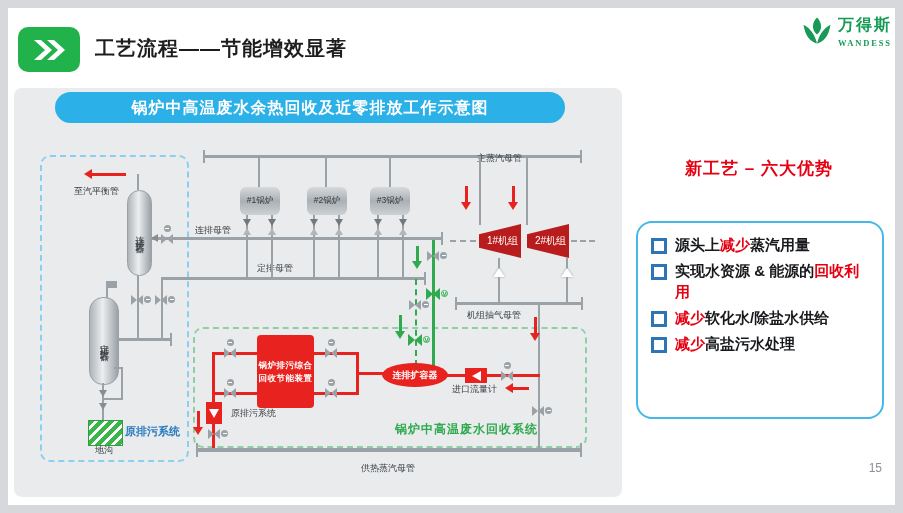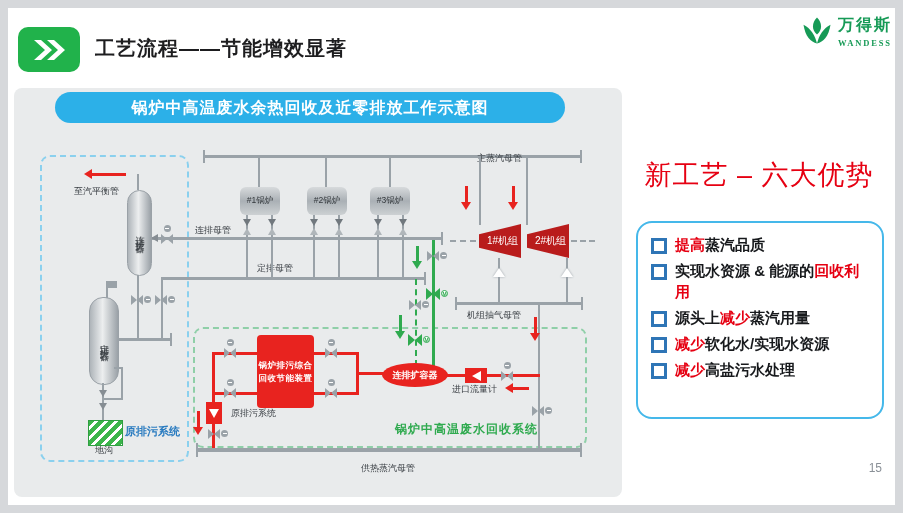--- a/index.html
+++ b/index.html
@@ -82,21 +82,21 @@
          background:repeating-linear-gradient(135deg,#3bb54a 0 4px,#ffffff 4px 7px);}
 
   .redbox{position:absolute;left:257px;top:335px;width:57px;height:73px;background:#e8231f;border-radius:4px;
           color:#fff;font-size:8.5px;font-weight:bold;display:flex;flex-direction:column;
           align-items:center;justify-content:center;line-height:1.45;letter-spacing:0.5px;}
   .mixer{position:absolute;left:382px;top:363px;width:66px;height:24px;background:#e8231f;border-radius:50%;
          color:#fff;font-size:9px;font-weight:bold;display:flex;align-items:center;justify-content:center;}
 
   
   .adv-title{position:absolute;left:628px;top:157px;width:262px;text-align:center;
-             font-size:27px;font-weight:normal;color:#e60012;letter-spacing:1px;}
+             font-size:17px;font-weight:bold;color:#e60012;letter-spacing:1px;}
   .adv-box{position:absolute;left:636px;top:221px;width:248px;height:198px;border:2px solid #45b8ea;
            border-radius:16px;box-sizing:border-box;padding:12px 8px 8px 13px;
            display:flex;flex-direction:column;gap:6px;background:#fff;}
   .adv-item{display:flex;gap:8px;font-size:15px;font-weight:bold;color:#17191c;line-height:1.35;}
   .adv-sq{width:10px;height:10px;border:3px solid #2e75b6;flex-shrink:0;margin-top:3px;}
   .red{color:#e60012;}
   .page-num{position:absolute;left:852px;top:461px;width:30px;text-align:right;font-size:12px;color:#8a9097;}
   .sys-lbl{position:absolute;left:395px;top:421px;font-size:12px;font-weight:bold;color:#2faa4f;letter-spacing:1px;}
   .sewage-lbl{position:absolute;left:125px;top:424px;font-size:11px;font-weight:bold;color:#2b7cc0;}
 </style>
@@ -301,33 +301,29 @@
 
   <div class="pipe" style="left:197px;top:448px;width:385px;height:4px"></div>
   <div class="tick" style="left:196px;top:443px;height:14px"></div>
   <div class="tick" style="left:580px;top:443px;height:14px"></div>
   <div class="lbl" style="left:361px;top:462px">供热蒸汽母管</div>
 
   <div class="adv-title">新工艺 – 六大优势</div>
   <div class="adv-box">
     <div class="adv-item">
       <span class="adv-sq"></span>
-      <span><span></span><span class="red">提高</span><span>蒸汽品质</span></span>
+      <span><span>源头上</span><span class="red">减少</span><span>蒸汽用量</span></span>
     </div>
     <div class="adv-item">
       <span class="adv-sq"></span>
       <span><span>实现水资源 &amp; 能源的</span><span class="red">回收利用</span><span></span></span>
     </div>
     <div class="adv-item">
       <span class="adv-sq"></span>
-      <span><span>源头上</span><span class="red">减少</span><span>蒸汽用量</span></span>
-    </div>
-    <div class="adv-item">
-      <span class="adv-sq"></span>
-      <span><span></span><span class="red">减少</span><span>软化水/实现水资源</span></span>
+      <span><span></span><span class="red">减少</span><span>软化水/除盐水供给</span></span>
     </div>
     <div class="adv-item">
       <span class="adv-sq"></span>
       <span><span></span><span class="red">减少</span><span>高盐污水处理</span></span>
     </div>
   </div>
 
   <div class="page-num">15</div>
 </div>
 

